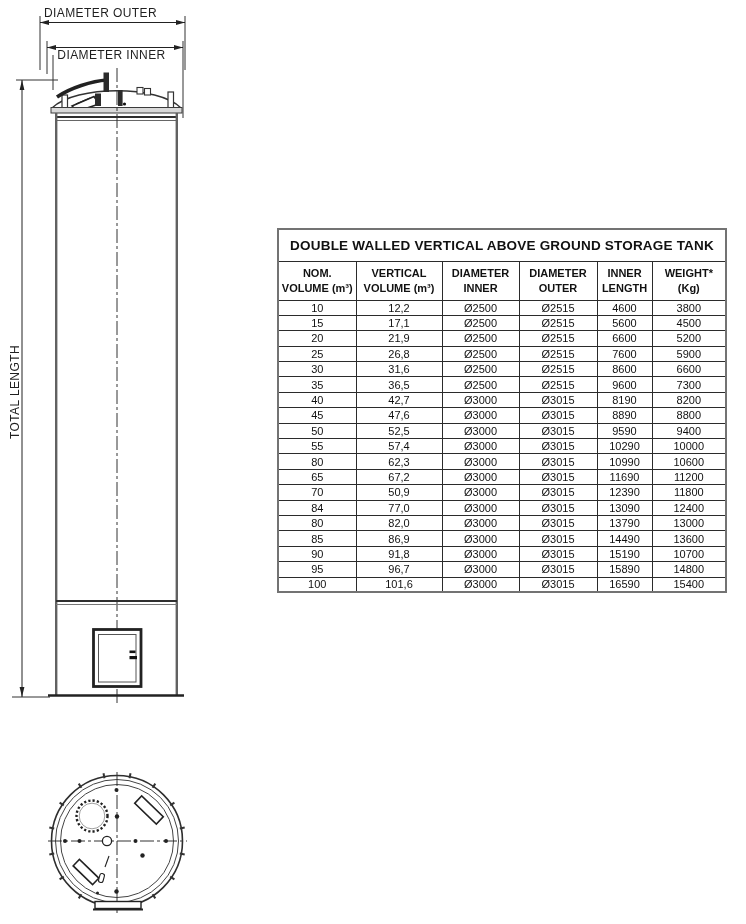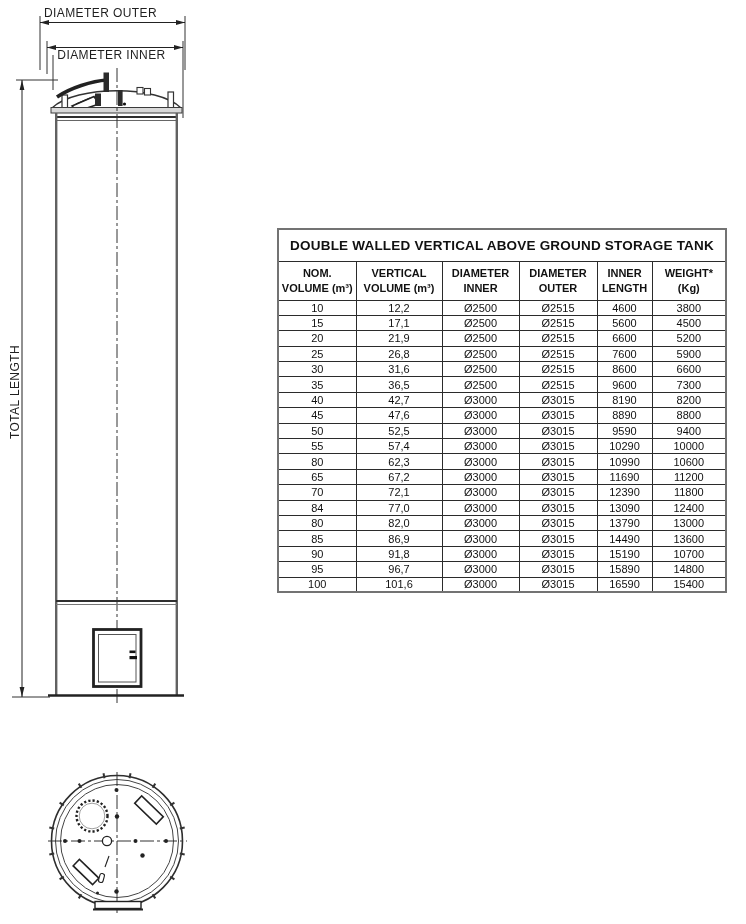--- a/index.html
+++ b/index.html
@@ -309,21 +309,21 @@
           <tr>
             <td>65</td>
             <td>67,2</td>
             <td>Ø3000</td>
             <td>Ø3015</td>
             <td>11690</td>
             <td>11200</td>
           </tr>
           <tr>
             <td>70</td>
-            <td>72,1</td>
+            <td>50,9</td>
             <td>Ø3000</td>
             <td>Ø3015</td>
             <td>12390</td>
             <td>11800</td>
           </tr>
           <tr>
             <td>84</td>
             <td>77,0</td>
             <td>Ø3000</td>
             <td>Ø3015</td>

